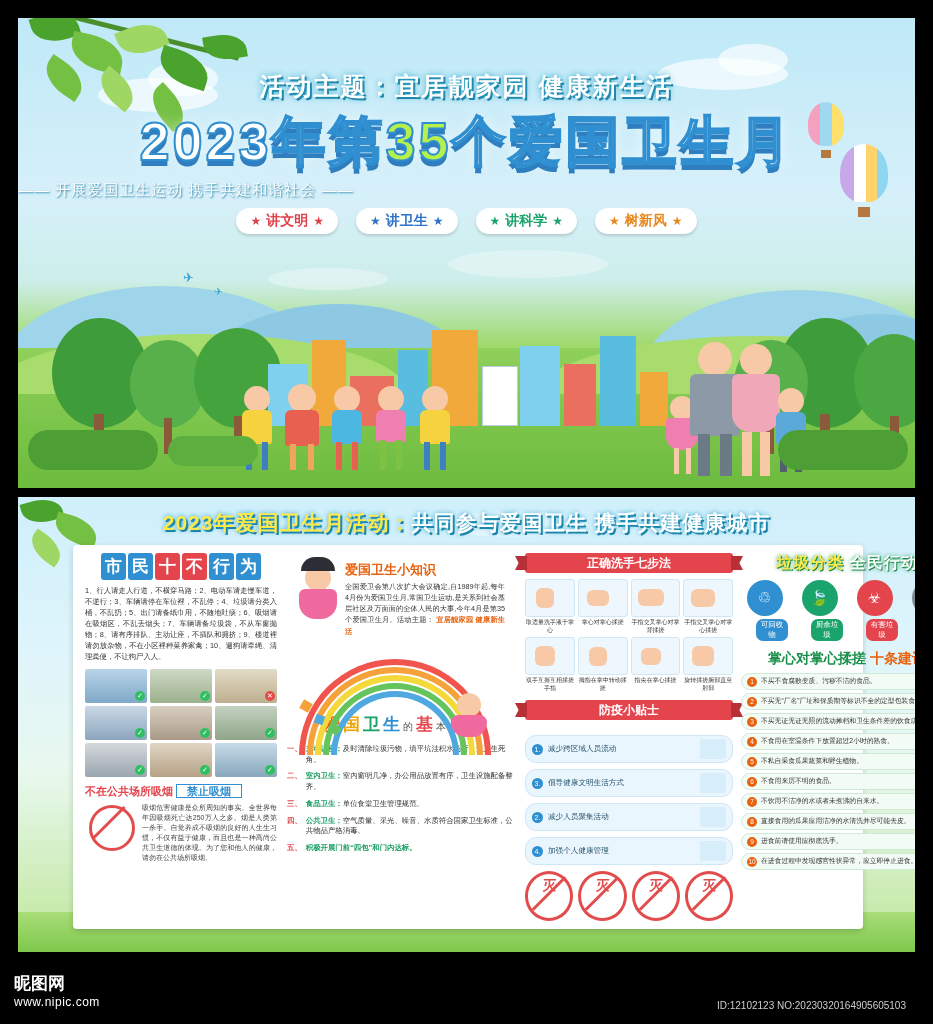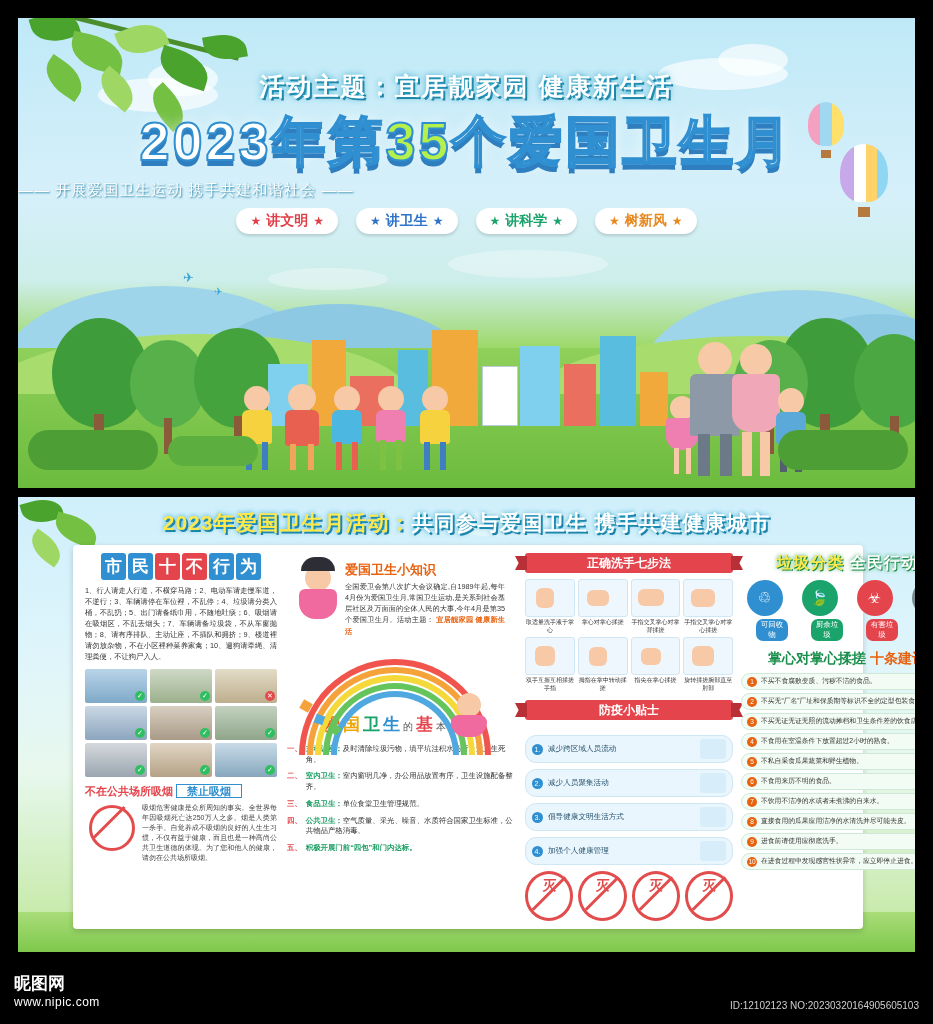--- a/index.html
+++ b/index.html
@@ -132,21 +132,21 @@
   .tenrow .n{width:10px;height:10px;border-radius:50%;background:#e8620f;color:#fff;font-size:6.5px;
     line-height:10px;text-align:center;flex:none;margin-top:1px;}
   .tenrow .tx{font-size:6.8px;line-height:1.35;color:#333;}
 
   
   .notice{position:absolute;left:0;right:0;top:963px;text-align:center;color:#ff2e8a;font-size:13px;}
   .notice .dot{color:#ff2e8a;}
   .footer{position:absolute;left:0;right:0;bottom:0;height:44px;background:#000;}
   .logo{position:absolute;left:14px;top:972px;color:#fff;font-size:17px;font-weight:bold;}
   .logo .sub{display:block;font-size:12px;font-weight:normal;letter-spacing:.5px;}
-  .idtext{position:absolute;right:14px;top:1000px;color:#cfcfcf;font-size:10px;margin-left:28px;}
+  .idtext{position:absolute;right:27px;top:1000px;color:#cfcfcf;font-size:10px;margin-left:28px;}
 </style>
 </head>
 <body>
 
 <div class="page">
 
   <div class="banner">
 
     <div class="sky-cloud" style="left:80px;top:60px;width:120px;height:34px;"></div>
     <div class="sky-cloud" style="left:130px;top:44px;width:70px;height:34px;"></div>
@@ -494,27 +494,27 @@
         </div>
 
         <div class="ribbon" style="margin-top:8px;">防疫小贴士</div>
         <div class="tips">
           <div class="tiprow">
               <span class="n">1.</span>
               <span class="tx">减少跨区域人员流动</span>
               <span class="ic"></span>
             </div>
           <div class="tiprow">
+              <span class="n">3.</span>
+              <span class="tx">倡导健康文明生活方式</span>
+              <span class="ic"></span>
+            </div>
+          <div class="tiprow">
               <span class="n">2.</span>
               <span class="tx">减少人员聚集活动</span>
-              <span class="ic"></span>
-            </div>
-          <div class="tiprow">
-              <span class="n">3.</span>
-              <span class="tx">倡导健康文明生活方式</span>
               <span class="ic"></span>
             </div>
           <div class="tiprow">
               <span class="n">4.</span>
               <span class="tx">加强个人健康管理</span>
               <span class="ic"></span>
             </div>
         </div>
 
         <div class="bugs">

